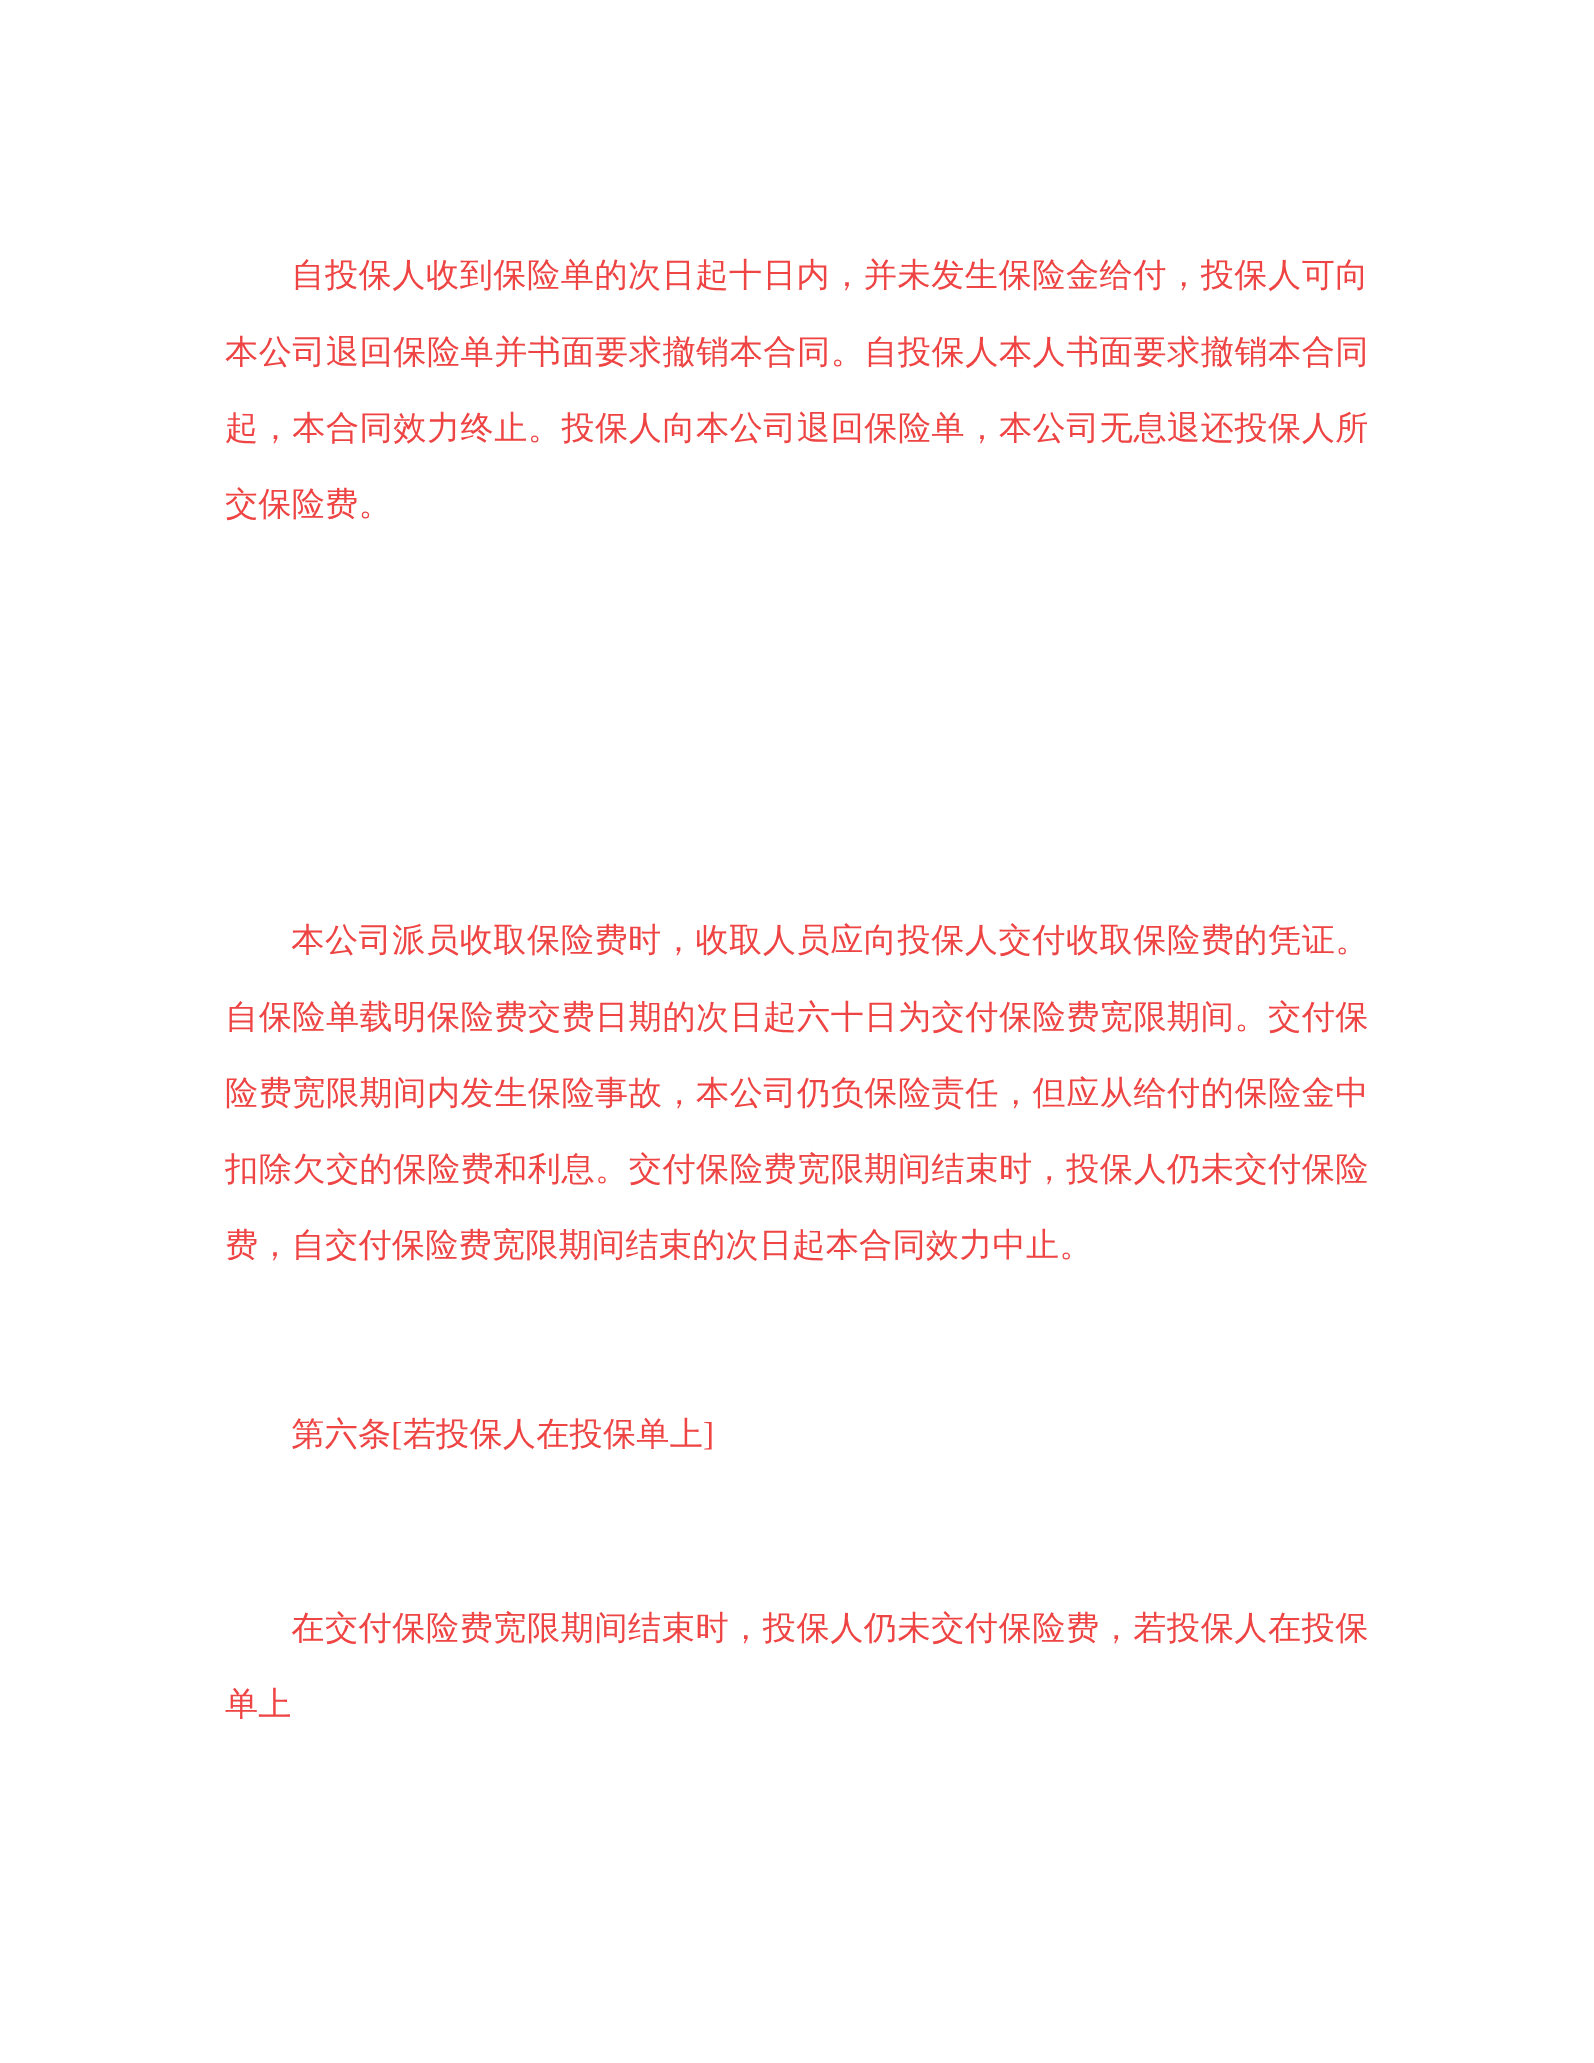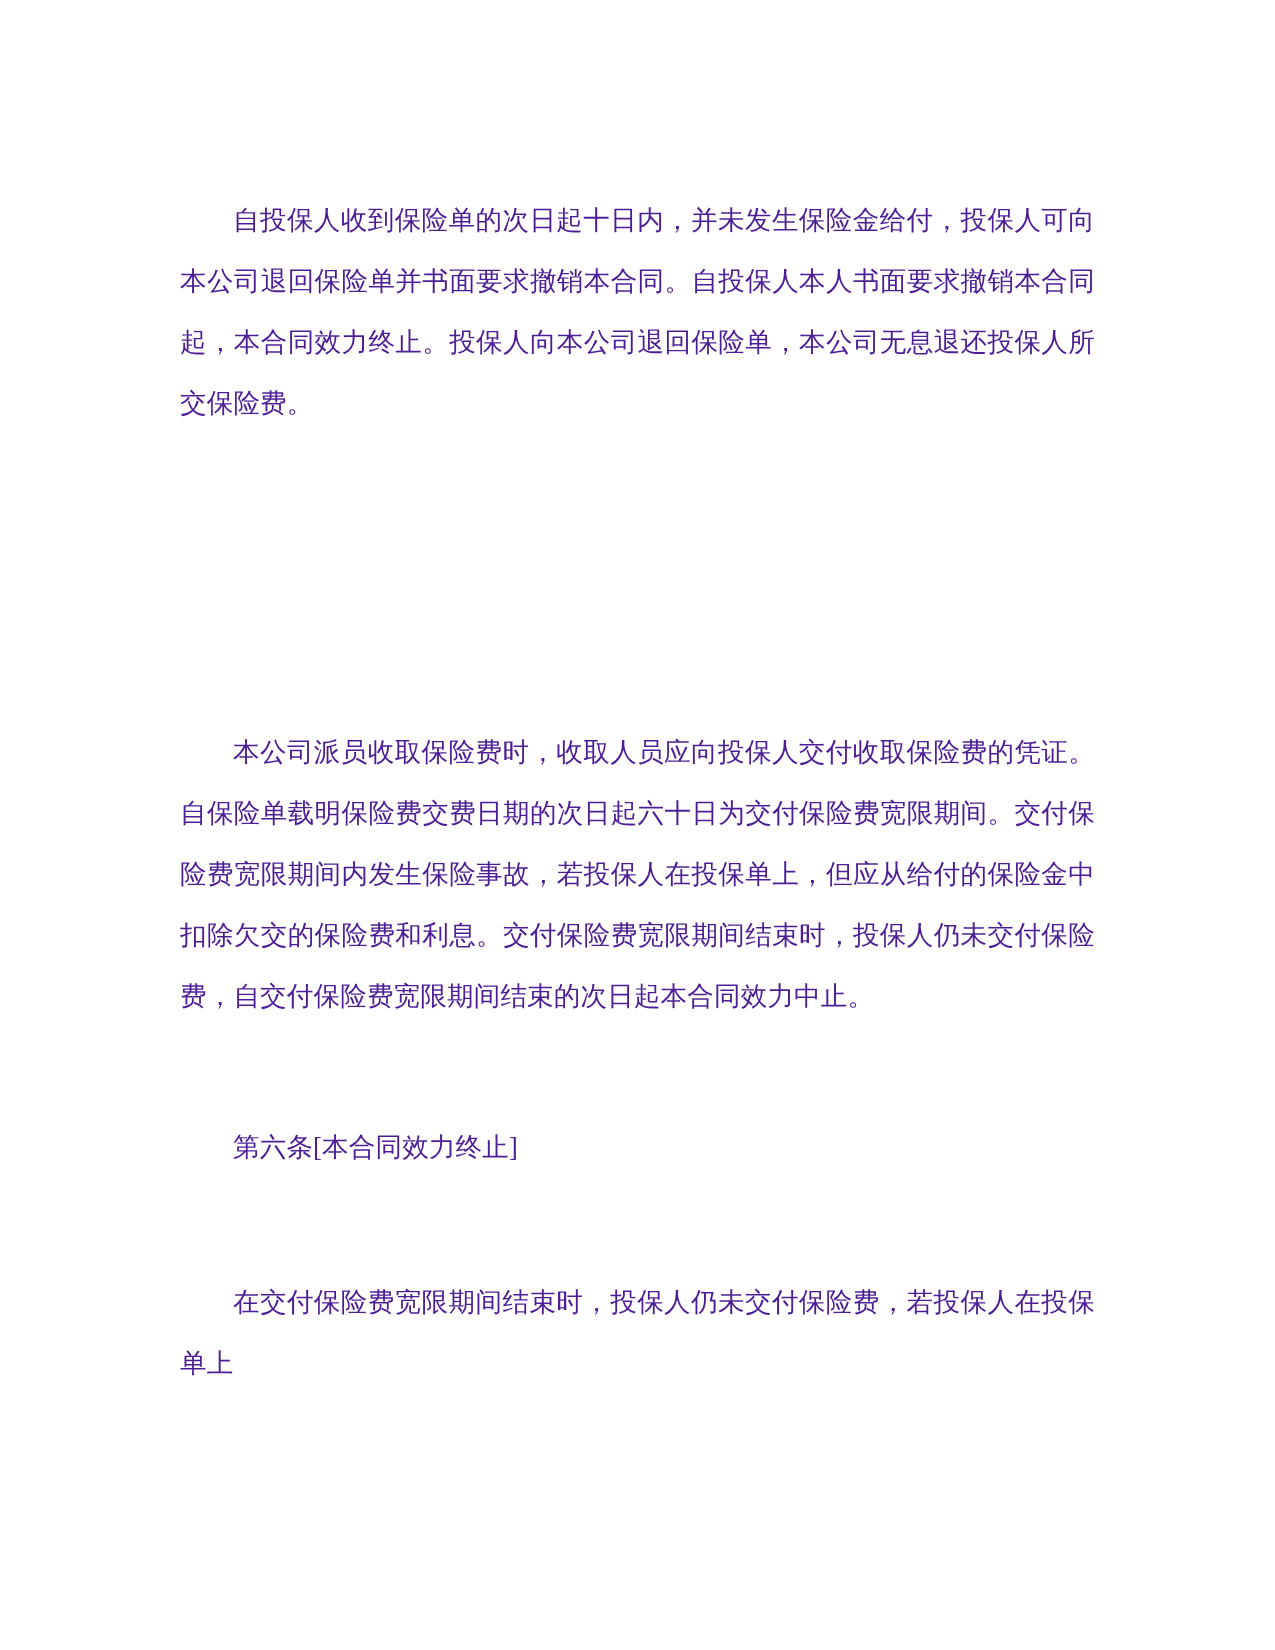--- a/index.html
+++ b/index.html
@@ -16,21 +16,21 @@
     padding: 190px 180px 0 180px;
     font-family: "Liberation Serif", "DejaVu Serif", serif;
   }
   .doc-body {
     width: 915px;
   }
   p.para {
     margin: 0 0 0 0;
     font-size: 26.5px;
     line-height: 61px;
-    color: #4c1d95;
+    color: #ef4444;
     text-align: justify;
     text-justify: inter-ideograph;
     letter-spacing: 0.2px;
     text-indent: 2em;
     font-weight: 500;
   }
   .gap-lg { height: 100px; }
   .gap-md { height: 94px; }
   .gap-sm { height: 90px; }
 </style>
@@ -43,24 +43,24 @@
     <p class="para">自投保人收到保险单的次日起十日内，并未发生保险金给付，投保人可向本公司退回保险单并书面要求撤销本合同。自投保人本人书面要求撤销本合同起，本合同效力终止。投保人向本公司退回保险单，本公司无息退还投保人所交保险费。</p>
 
     <div class="gap-lg"></div>
 
 
     <div class="gap-md"></div>
 
 
     <div class="gap-md"></div>
 
-    <p class="para">本公司派员收取保险费时，收取人员应向投保人交付收取保险费的凭证。自保险单载明保险费交费日期的次日起六十日为交付保险费宽限期间。交付保险费宽限期间内发生保险事故，若投保人在投保单上，但应从给付的保险金中扣除欠交的保险费和利息。交付保险费宽限期间结束时，投保人仍未交付保险费，自交付保险费宽限期间结束的次日起本合同效力中止。</p>
+    <p class="para">本公司派员收取保险费时，收取人员应向投保人交付收取保险费的凭证。自保险单载明保险费交费日期的次日起六十日为交付保险费宽限期间。交付保险费宽限期间内发生保险事故，本公司仍负保险责任，但应从给付的保险金中扣除欠交的保险费和利息。交付保险费宽限期间结束时，投保人仍未交付保险费，自交付保险费宽限期间结束的次日起本合同效力中止。</p>
 
     <div class="gap-sm"></div>
 
-    <p class="para">第六条[本合同效力终止]</p>
+    <p class="para">第六条[若投保人在投保单上]</p>
 
     <div class="gap-md"></div>
 
     <p class="para">在交付保险费宽限期间结束时，投保人仍未交付保险费，若投保人在投保单上</p>
 
   </div>
 </div>
 
 </body></html>

